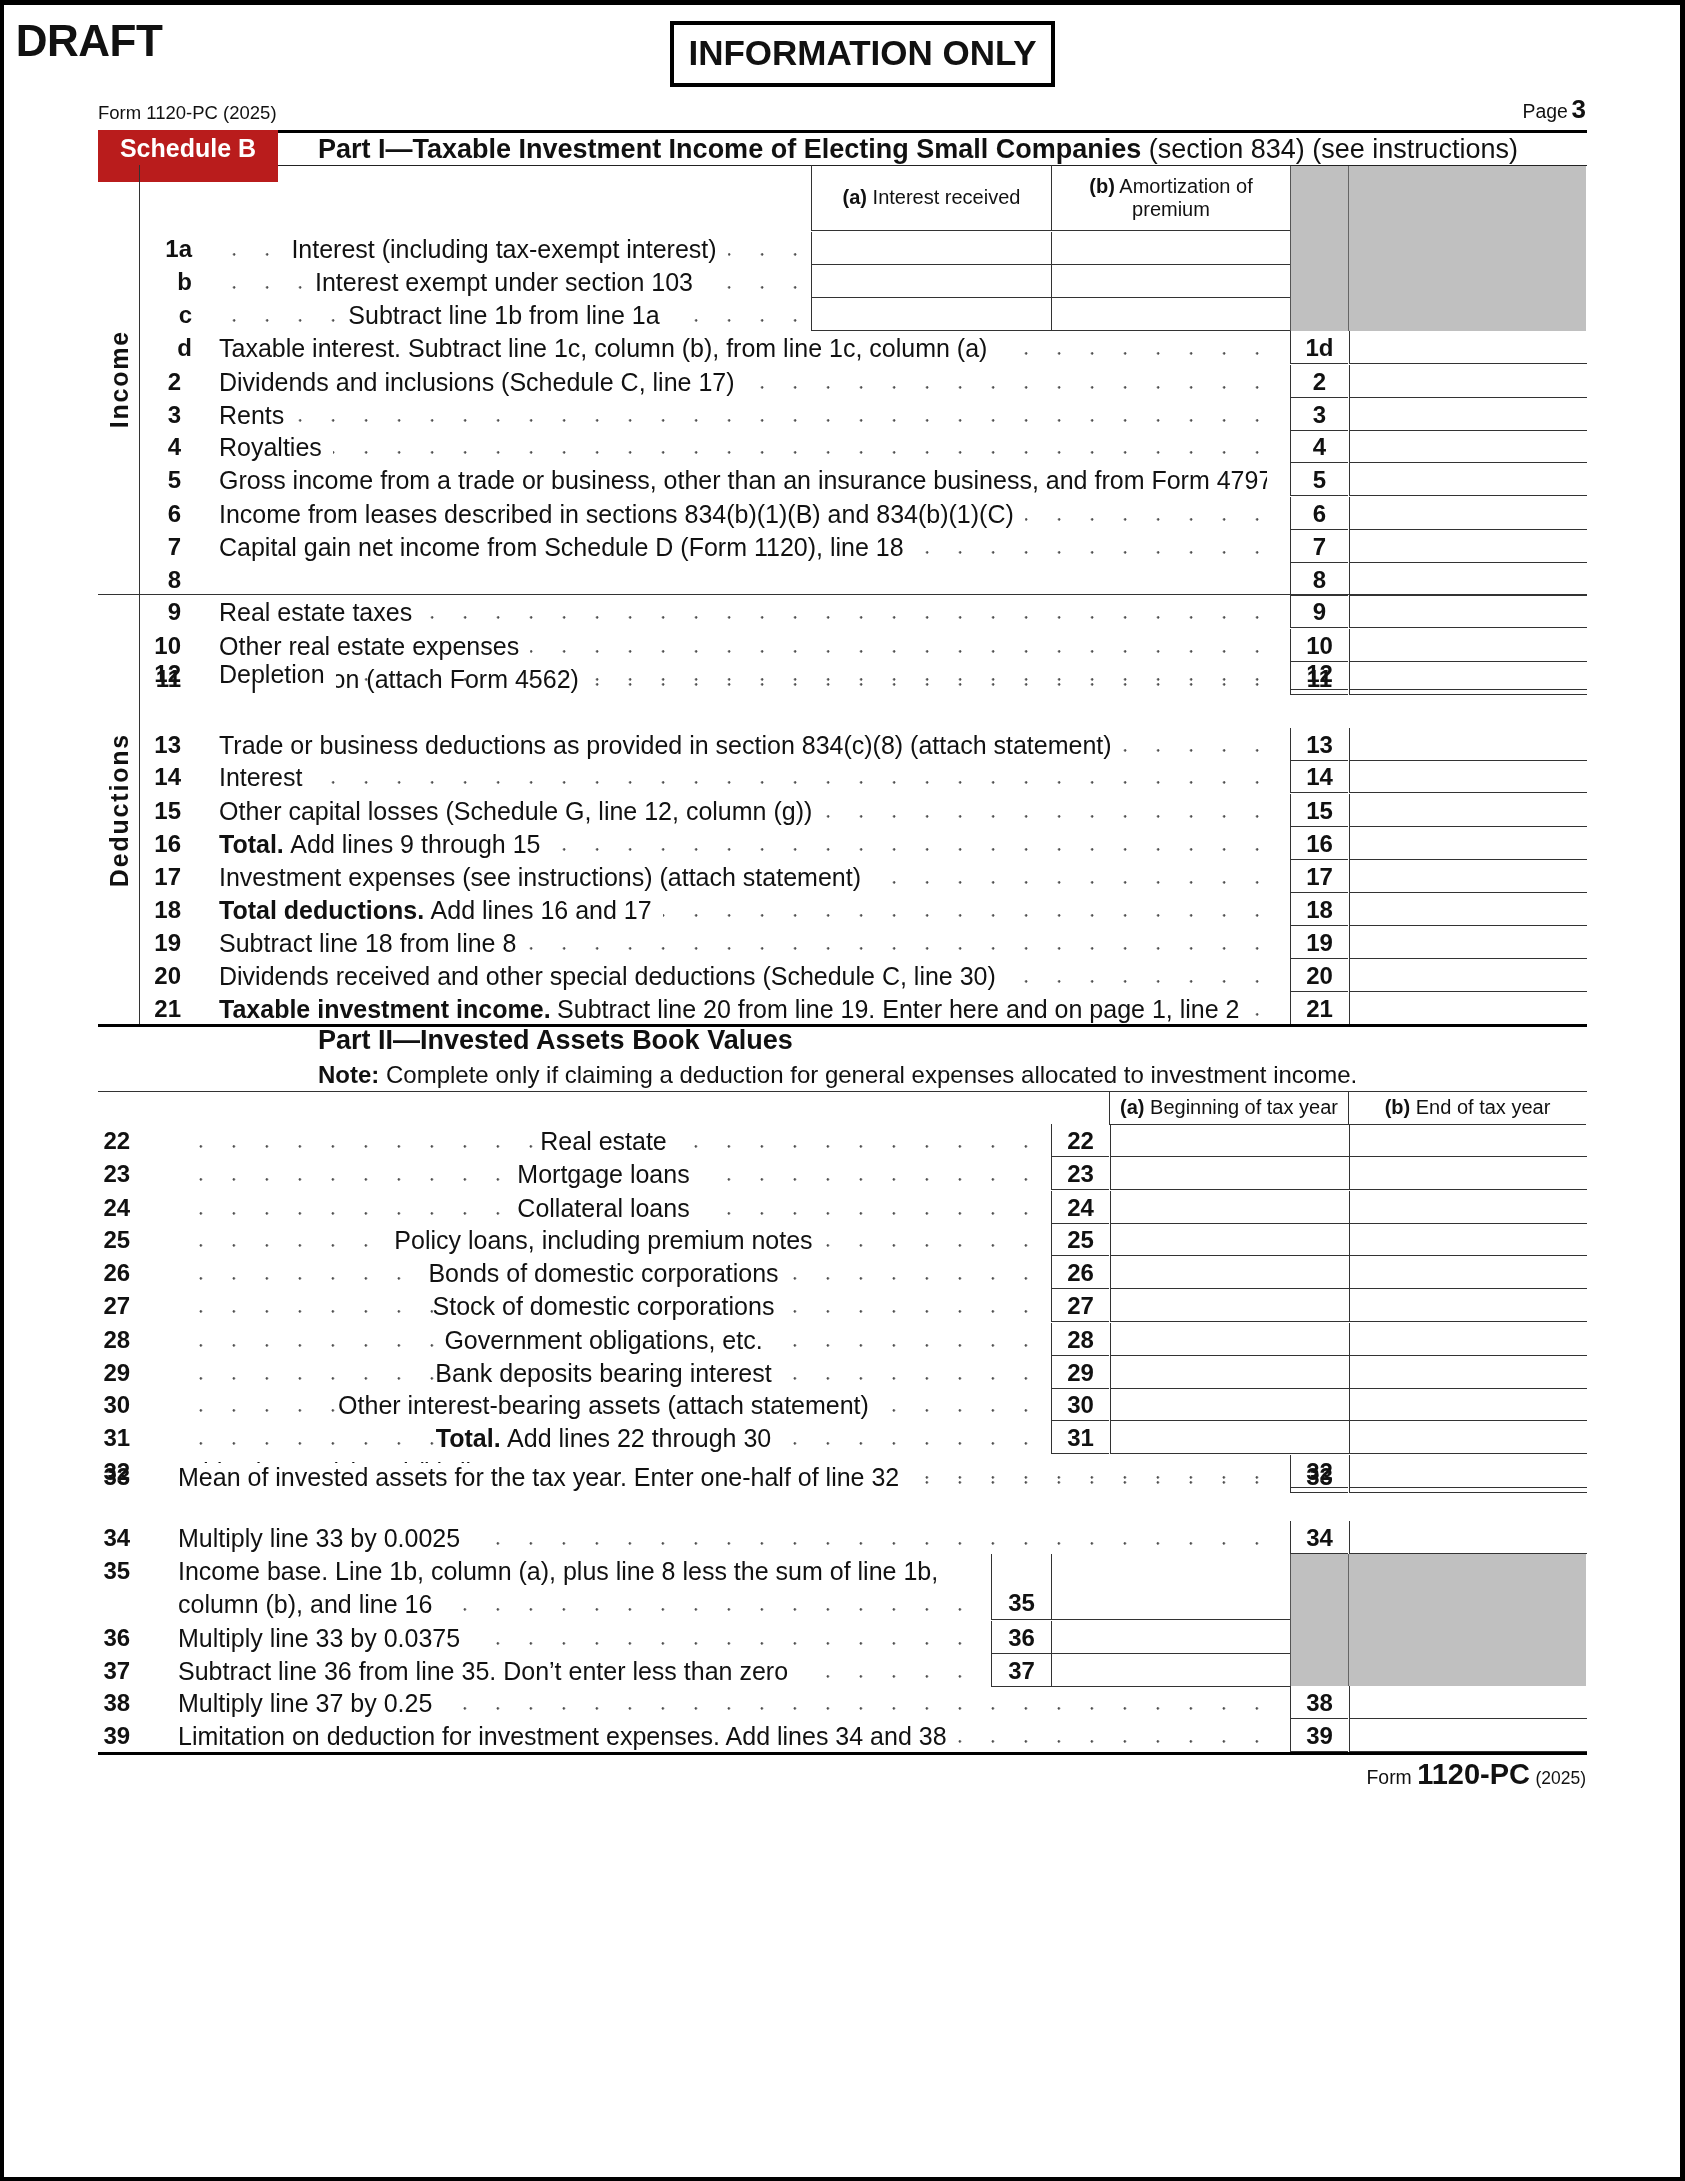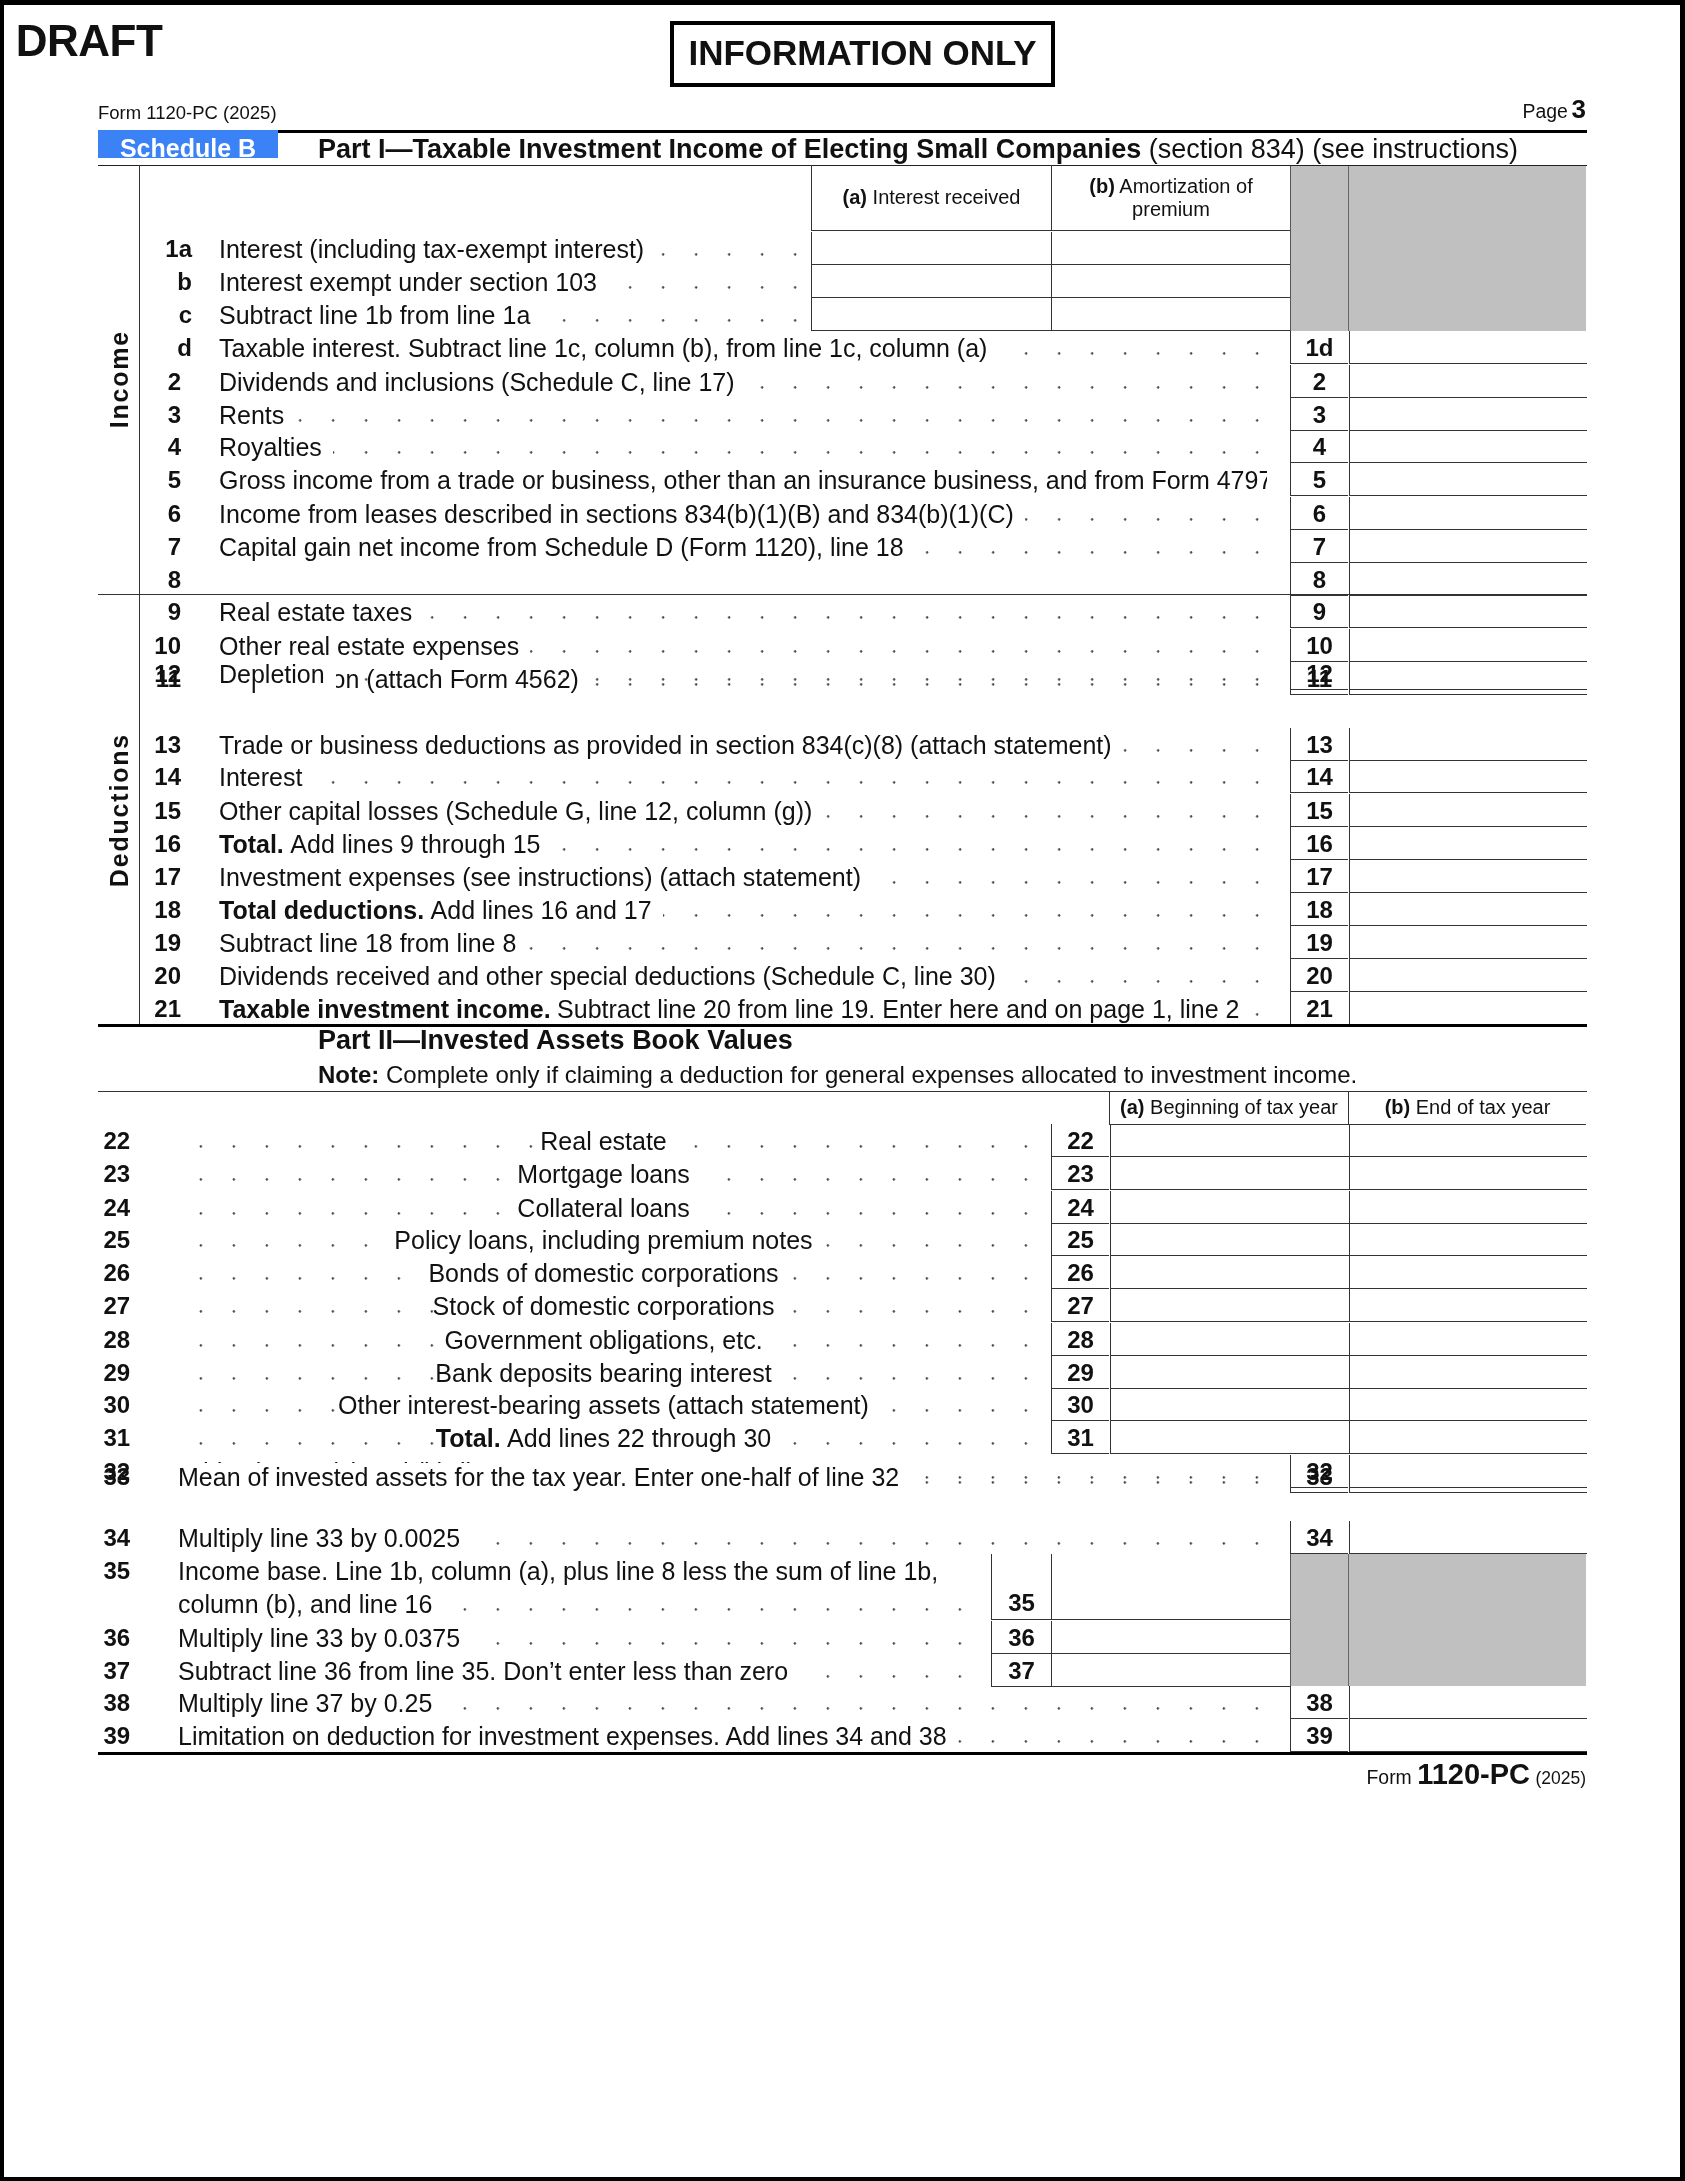--- a/index.html
+++ b/index.html
@@ -5,21 +5,21 @@
 html,body{margin:0;padding:0;background:#fff;}
 .page{position:relative;width:1685px;height:2182px;background:#fff;overflow:hidden;font-family:"Liberation Sans",sans-serif;color:#111;}
 .frame{position:absolute;left:0;top:0;width:1685px;height:2182px;box-sizing:border-box;border:5.5px solid #000;border-left-width:4.6px;pointer-events:none;}
 .a{position:absolute;}
 #draft{left:15.7px;top:19.4px;font-size:44px;font-weight:bold;line-height:44px;letter-spacing:-0.5px;}
 #info-box{left:670px;top:21px;width:385px;height:66px;box-sizing:border-box;border:4.6px solid #000;text-align:center;font-size:35px;font-weight:bold;line-height:55px;white-space:nowrap;}
 #form-ref{left:98px;top:103px;font-size:18.5px;line-height:20px;white-space:nowrap;}
 #page-num{right:99px;top:95px;font-size:19.4px;line-height:28px;white-space:nowrap;}
 #page-num .n{font-size:26px;font-weight:bold;margin-left:3.7px;}
 .sched-bar{left:98px;top:130px;width:1489px;height:36px;box-sizing:border-box;border-top:3.7px solid #000;border-bottom:1.8px solid #222;}
-.sched-tag{left:98px;top:130px;width:180px;height:28px;background:#3b82f6;color:#fff;font-weight:bold;font-size:25px;line-height:36px;text-align:center;}
+.sched-tag{left:98px;top:130px;width:180px;height:52px;background:#b91c1c;color:#fff;font-weight:bold;font-size:25px;line-height:36px;text-align:center;}
 .sched-title{left:318px;top:134px;font-size:27px;line-height:30px;white-space:nowrap;}
 .sched-title b{font-weight:bold;}
 .vline{border-left:1.4px solid #333;width:0;}
 .hline{border-top:1.4px solid #333;height:0;}
 .thick{background:#000;height:2.8px;}
 .vlabel{display:flex;align-items:center;justify-content:center;}
 .vlabel span{writing-mode:vertical-rl;transform:rotate(180deg);font-weight:bold;font-size:25px;letter-spacing:1.8px;}
 .hcell{box-sizing:border-box;border-left:1.4px solid #333;border-bottom:1.4px solid #333;display:flex;align-items:center;justify-content:center;text-align:center;font-size:20px;line-height:23px;}
 .hcell .hin{display:inline-block;max-width:185px;}
 .hcell b{font-weight:bold;}
@@ -47,21 +47,21 @@
 .bx2{left:953px;}
 .bx3{left:893px;width:60px;}
 .cell{border:0;border-left:1.4px solid #333;border-bottom:1.4px solid #333;background:transparent;font-family:"Liberation Sans",sans-serif;font-size:20px;padding:0 7.4px;margin:0;outline:none;color:#111;}
 .amt{left:1251px;width:238px;}
 .ca1{left:713px;width:240px;}
 .cb1{left:953px;width:239px;}
 .ca2{left:1012px;width:239px;}
 .cb2{left:1251px;width:238px;}
 .am3{left:953px;width:239px;}
 .w1{width:1048px;}
-.w1s{width:581px;}
+.w1s{width:581px;text-align:center;}
 .w2a{width:862px;text-align:center;}
 .w2f{width:1100px;}
 .w2b{width:802px;}
 .row.tall{height:66px;}
 .row.tall>.box,.row.tall>.cell{height:66px;}
 .row.tall>.box{padding-top:32px;}
 .txt.l2{top:33px;}
 #footer{right:99px;top:1758px;white-space:nowrap;line-height:33px;font-size:19.4px;}
 #footer .fn{font-size:29px;font-weight:bold;}
 #footer .fy{font-size:17.5px;}

